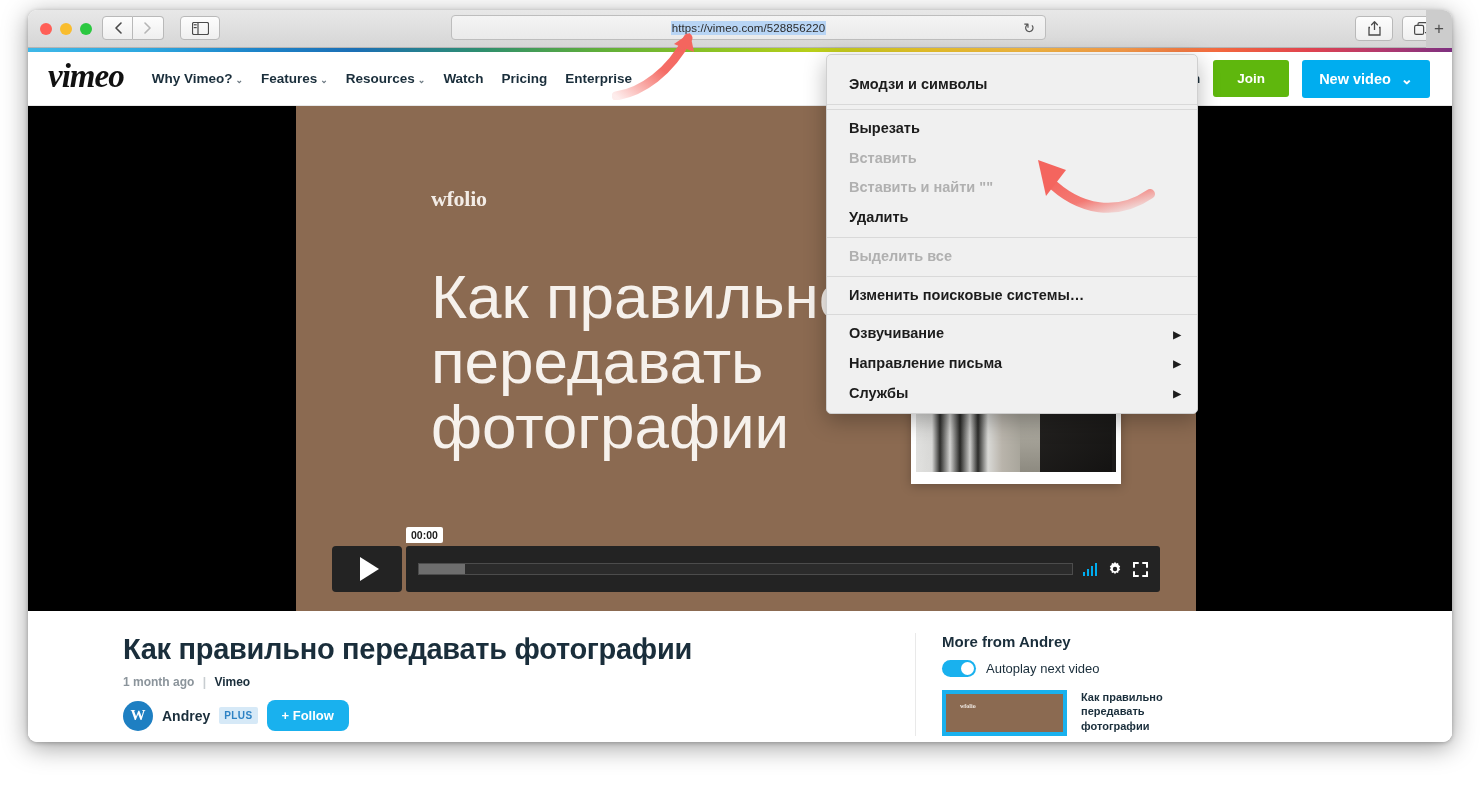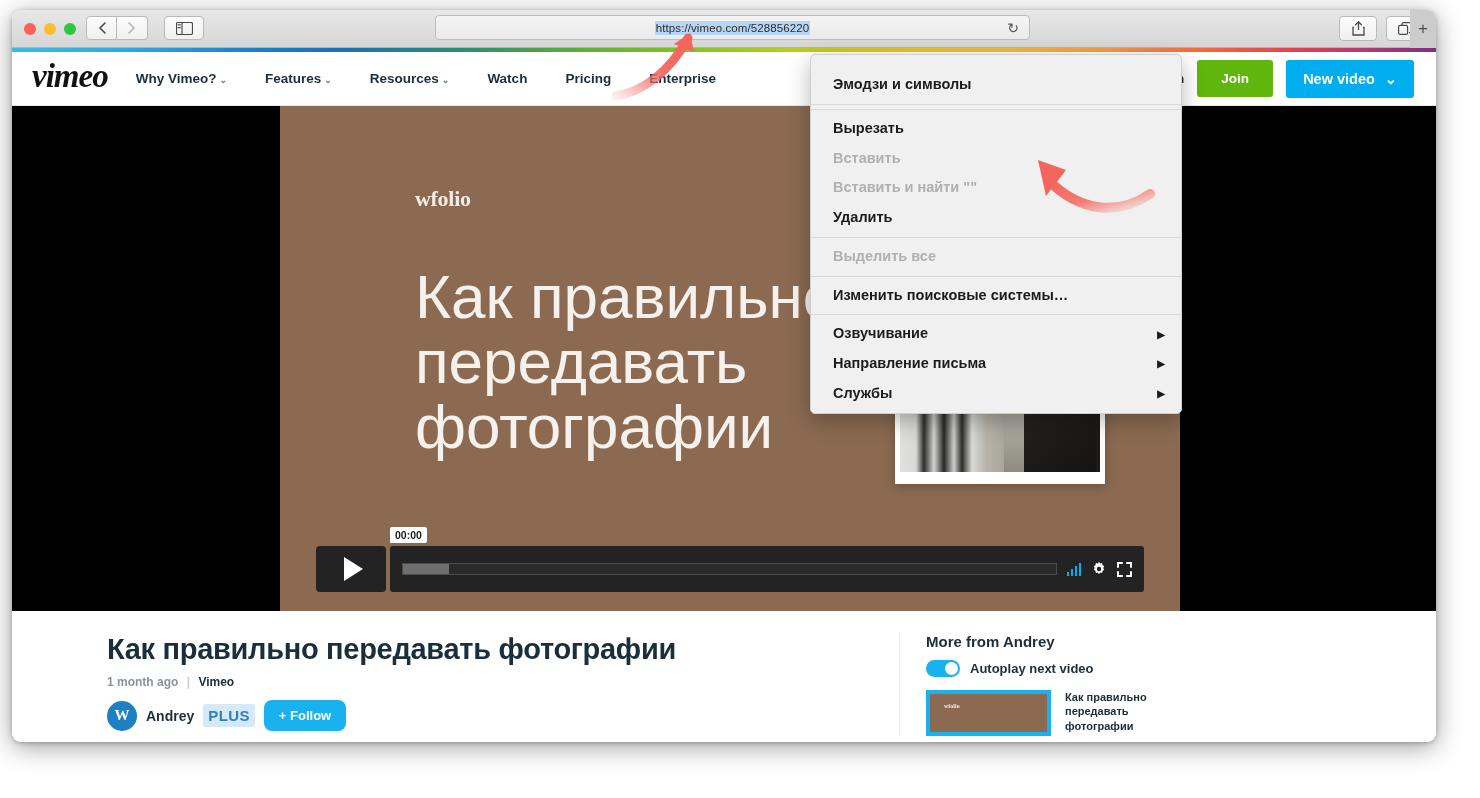--- a/index.html
+++ b/index.html
@@ -6,21 +6,21 @@
   html, body {
     width: 1480px; height: 798px;
     background: #ffffff;
     font-family: "Liberation Sans", sans-serif;
     overflow: hidden;
   }
 
   
   #window {
     position: absolute;
-    left: 12px; top: 10px;
+    left: 28px; top: 10px;
     width: 1424px; height: 732px;
     background: #ffffff;
     border-radius: 9px;
     box-shadow: 0 5px 26px rgba(0,0,0,0.38), 0 1px 4px rgba(0,0,0,0.25);
     overflow: hidden;
   }
 
   
   .titlebar {
     position: relative;
@@ -105,21 +105,21 @@
     padding: 0 22px 0 20px;
     background: #fff;
     border-bottom: 1px solid #e8e8e8;
   }
   .logo {
     font-family: "Liberation Serif", serif;
     font-style: italic; font-weight: bold;
     font-size: 33px; color: #111; letter-spacing: -1px;
     margin-right: 28px; margin-top: -4px;
   }
-  .navlinks { display: flex; align-items: center; gap: 38px; }
+  .navlinks { display: flex; align-items: center; gap: 18px; }
   .navlink {
     font-size: 13.5px; font-weight: bold; color: #1a2e3b;
     white-space: nowrap;
   }
   .caret { font-size: 9px; color: #6a7780; margin-left: 3px; }
 
   .nav-right { margin-left: auto; display: flex; align-items: center; gap: 13px; }
   .searchbox {
     width: 48px; height: 36px;
     border: 1px solid #d5d9dc; border-radius: 3px;
@@ -256,41 +256,41 @@
   .avatar {
     width: 30px; height: 30px; border-radius: 50%;
     background: #1e7fc2;
     display: flex; align-items: center; justify-content: center;
     color: #fff; font-weight: bold; font-size: 15px;
     font-family: "Liberation Serif", serif;
   }
   .owner-name { font-size: 14px; font-weight: bold; color: #1a2e3b; }
   .plus-badge {
     background: #d6e9f7; color: #2d82c4;
-    font-size: 15px; font-weight: bold;
+    font-size: 10px; font-weight: bold;
     padding: 3px 5px; border-radius: 2px; letter-spacing: 0.4px;
   }
   .follow {
     background: #19b1ee; color: #fff;
     font-size: 13px; font-weight: bold;
     padding: 8px 15px; border-radius: 8px;
   }
 
   .right-col { width: 330px; margin-left: 32px; border-left: 1px solid #e9e9e9; padding-left: 26px; }
   .more-h { font-size: 15px; font-weight: bold; color: #1a2e3b; }
   .autoplay-row { margin-top: 10px; display: flex; align-items: center; gap: 10px; }
   .toggle {
     width: 34px; height: 17px; border-radius: 9px;
     background: #19b1ee; position: relative;
   }
   .toggle::after {
     content: ""; position: absolute; right: 2px; top: 2px;
     width: 13px; height: 13px; border-radius: 50%; background: #fff;
   }
-  .autoplay-lbl { font-size: 13px; font-weight: bold; color: #1a2e3b; }
+  .autoplay-lbl { font-size: 13px; font-weight: normal; color: #1a2e3b; }
   .thumb-row { margin-top: 13px; display: flex; gap: 14px; }
   .thumb {
     width: 125px; height: 46px; background: #8b6a51;
     border: 4px solid #19b1ee;
     position: relative;
   }
   .thumb-logo {
     position: absolute; left: 14px; top: 9px;
     font-family: "Liberation Serif", serif; font-weight: bold;
     font-size: 6px; color: #f1ebe5;

